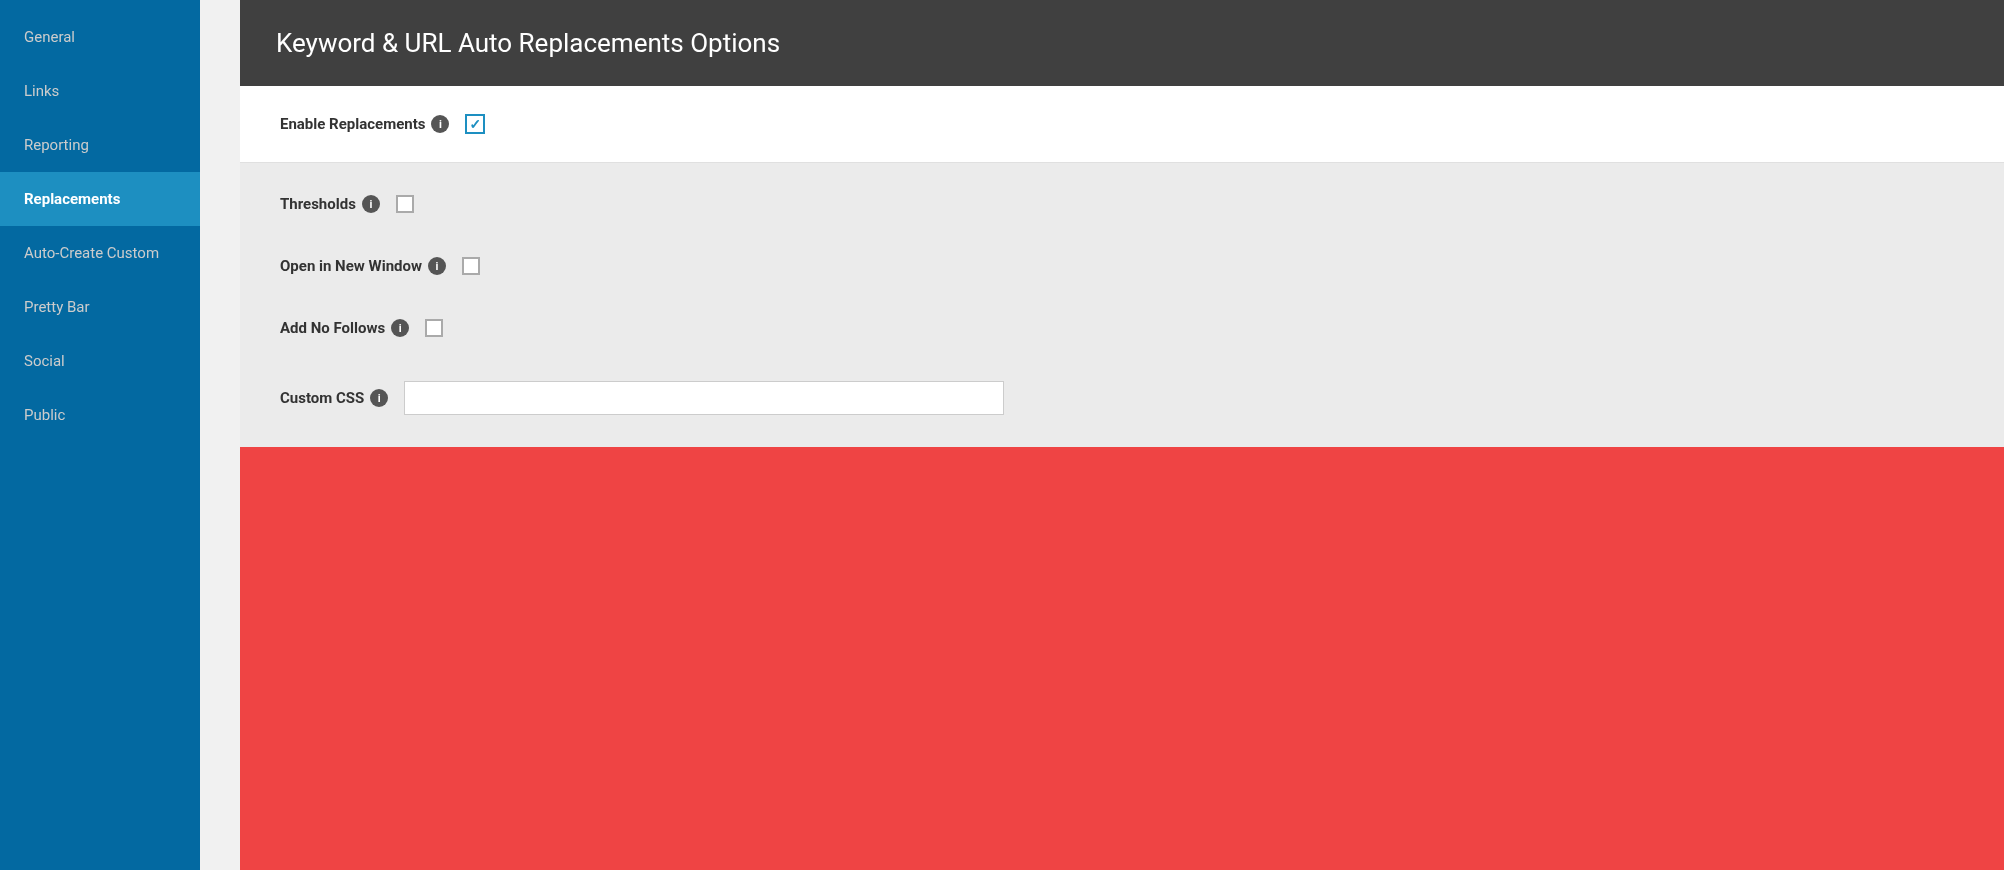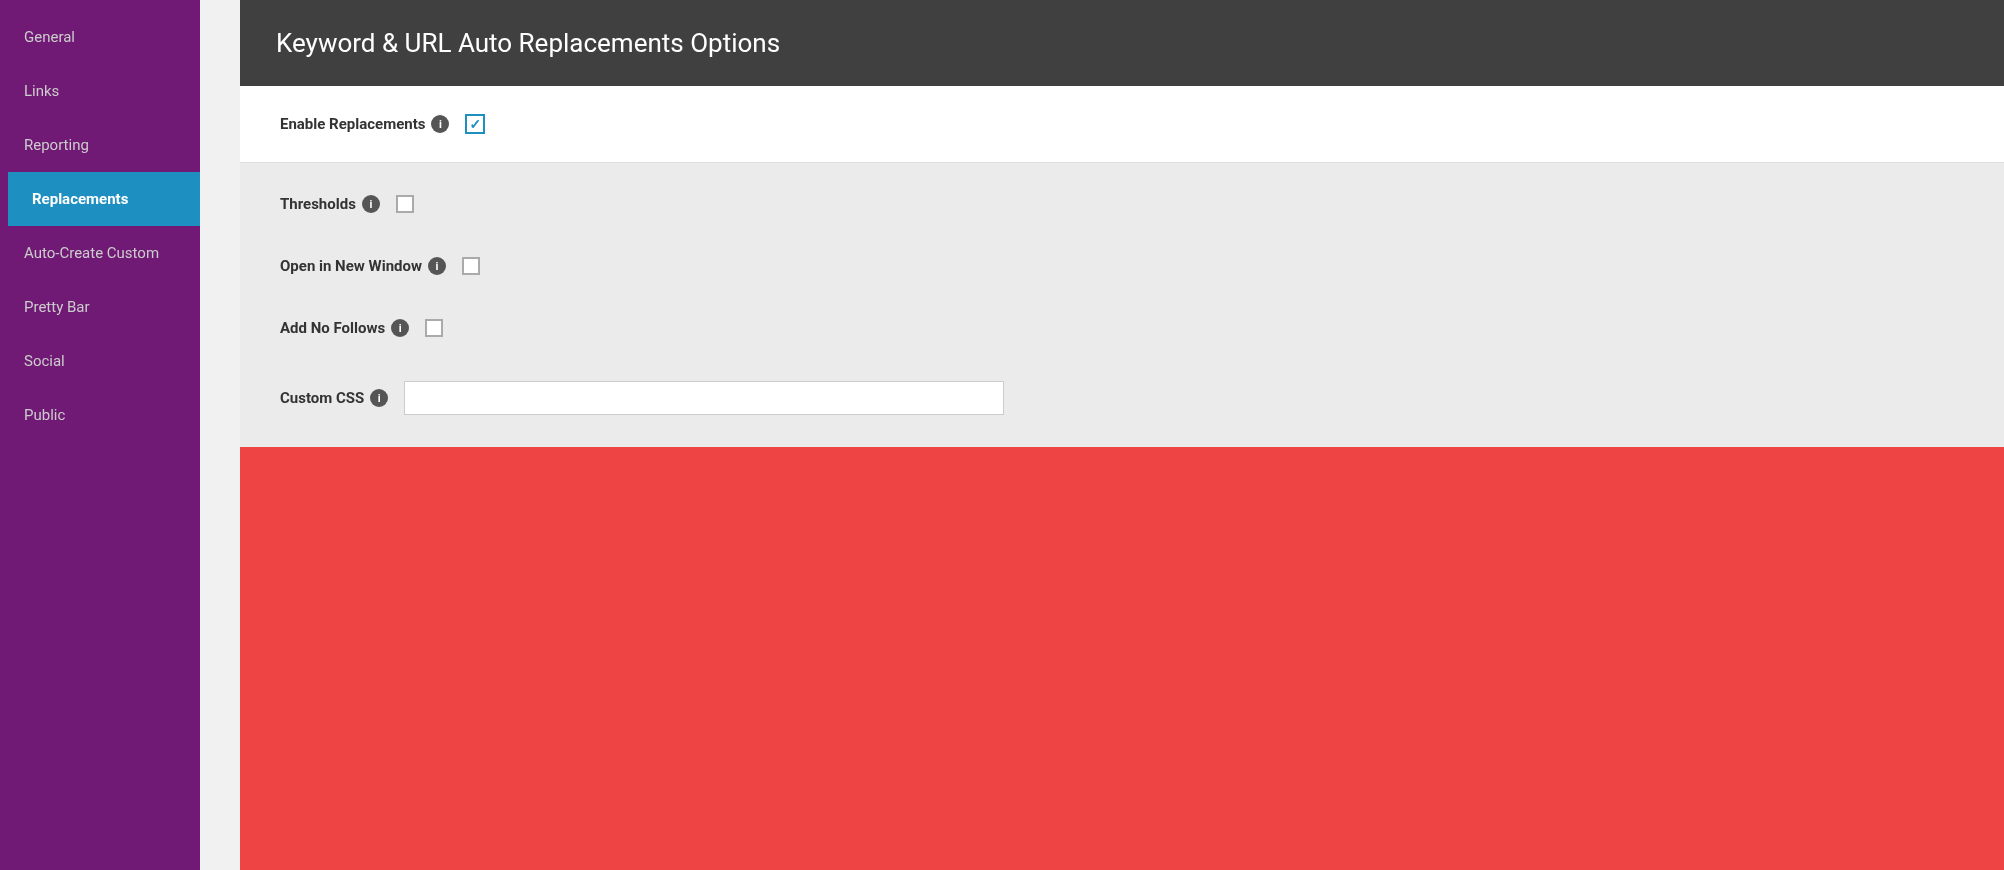--- a/index.html
+++ b/index.html
@@ -13,39 +13,38 @@
       background: #f1f1f1;
       display: flex;
       height: 870px;
       overflow: hidden;
     }
 
     
     .sidebar {
       width: 200px;
       min-width: 200px;
-      background: #701a75;
+      background: #0369a1;
       display: flex;
       flex-direction: column;
       padding-top: 10px;
     }
 
     .sidebar-item {
       padding: 18px 24px;
       color: #ccc;
       font-size: 15px;
       cursor: pointer;
       user-select: none;
     }
 
     .sidebar-item.active {
       background: #1d8fc1;
       color: #fff;
       font-weight: bold;
-      margin-left: 8px;
     }
 
     
     .main {
       flex: 1;
       display: flex;
       flex-direction: column;
       overflow: hidden;
       margin-left: 40px;
     }

